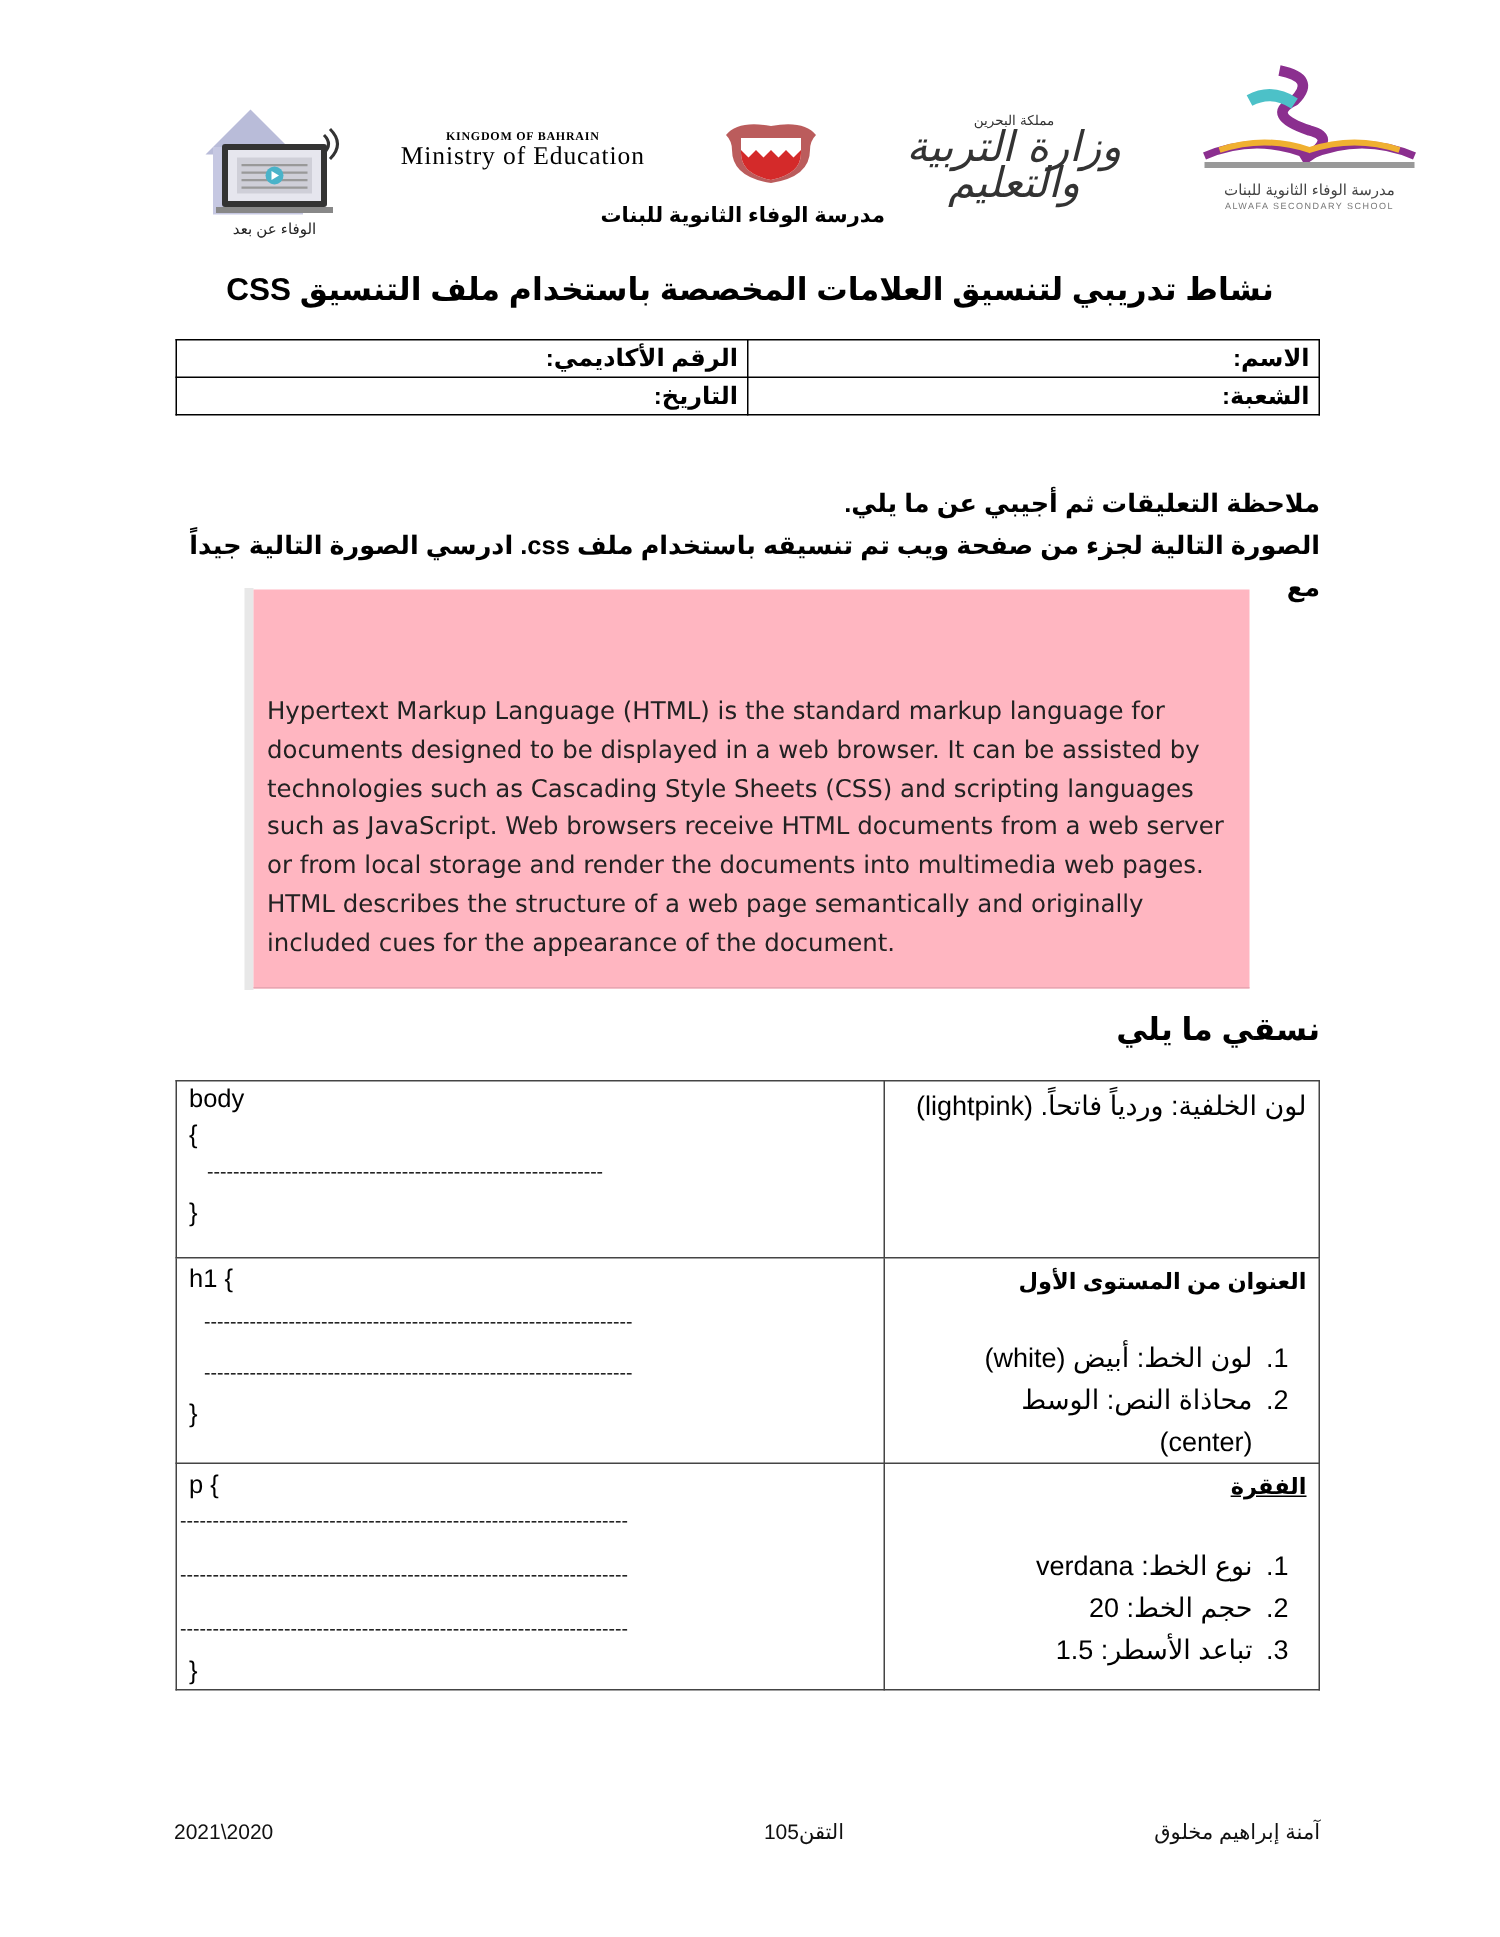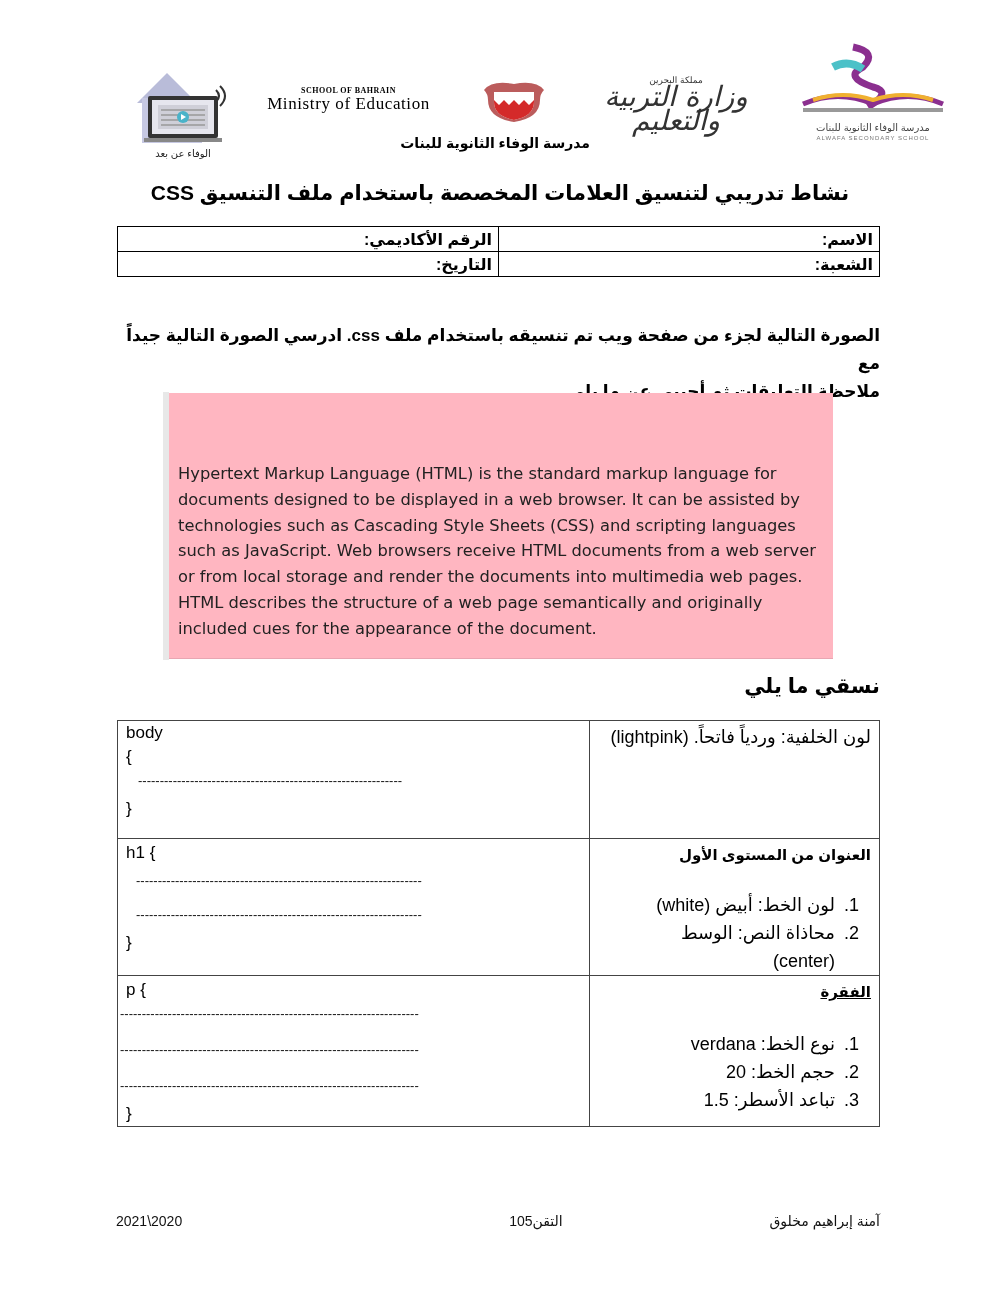--- a/index.html
+++ b/index.html
@@ -94,21 +94,21 @@
     <circle cx="51" cy="49" r="6" fill="#4ab3c9"></circle>
     <polygon points="49,46 49,52 54,49" fill="#fff"></polygon>
     <rect x="12" y="70" width="78" height="4" fill="#888"></rect>
     <path d="M84,22 q6,6 0,12" stroke="#333" stroke-width="2" fill="none"></path>
     <path d="M88,18 q10,10 0,20" stroke="#333" stroke-width="2" fill="none"></path>
   </svg>
   <div class="logo-left-caption">الوفاء عن بعد</div>
 </div>
 
 <div class="abs moe-en">
-  <div class="small">SCHOOL OF BAHRAIN</div>
+  <div class="small">KINGDOM OF BAHRAIN</div>
   <div class="big">Ministry of Education</div>
 </div>
 
 <svg class="abs emblem" viewBox="0 0 68 44">
   <path d="M4,10 q8,-10 30,-6 q22,-4 30,6 q-4,4 -4,10 q0,18 -26,22 q-26,-4 -26,-22 q0,-6 -4,-10z" fill="#a33" opacity="0.8"></path>
   <path d="M14,12 h40 v10 q0,14 -20,18 q-20,-4 -20,-18z" fill="#fff"></path>
   <path d="M14,20 l5,5 l5,-5 l5,5 l5,-5 l5,5 l5,-5 l5,5 l5,-5 v2 q0,14 -20,18 q-20,-4 -20,-18z" fill="#d42a2a"></path>
 </svg>
 
 <div class="abs moe-ar">
@@ -139,22 +139,22 @@
     <td><span>الرقم الأكاديمي:</span></td>
   </tr>
   <tr>
     <td class="c1"><span>الشعبة:</span></td>
     <td><span>التاريخ:</span></td>
   </tr>
 </tbody>
   </table>
 
 <div class="abs intro">
+  <div>ملاحظة التعليقات ثم أجيبي عن ما يلي.</div>
   <div>الصورة التالية لجزء من صفحة ويب تم تنسيقه باستخدام ملف css. ادرسي الصورة التالية جيداً مع</div>
-  <div>ملاحظة التعليقات ثم أجيبي عن ما يلي.</div>
 </div>
 
 <div class="abs sample-shadow"></div>
 <div class="abs sample">
   <p>Hypertext Markup Language (HTML) is the standard markup language for documents designed to be displayed in a web browser. It can be assisted by technologies such as Cascading Style Sheets (CSS) and scripting languages such as JavaScript. Web browsers receive HTML documents from a web server or from local storage and render the documents into multimedia web pages. HTML describes the structure of a web page semantically and originally included cues for the appearance of the document.</p>
 </div>
 
 <div class="abs sub-title">نسقي ما يلي</div>
 
 <table class="task">

